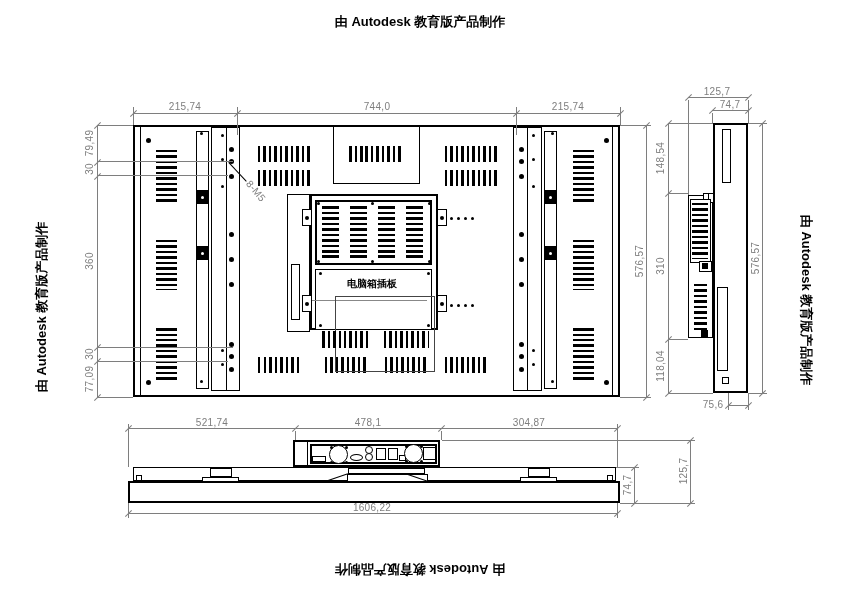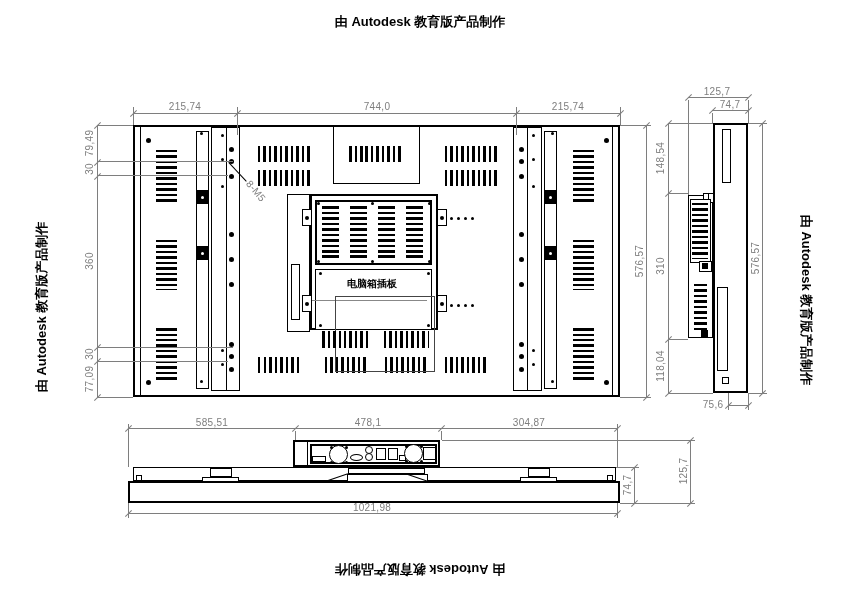--- a/index.html
+++ b/index.html
@@ -268,27 +268,27 @@
     <div class="abs gline" style="left: 128px; top: 503px; width: 1px; height: 15px;"></div>
     <div class="abs gline" style="left: 617px; top: 503px; width: 1px; height: 15px;"></div>
     <div class="abs gline" style="left: 616px; top: 467px; width: 23px; height: 1px;"></div>
     <div class="abs gline" style="left: 620px; top: 503px; width: 75px; height: 1px;"></div>
     <div class="abs gline" style="left: 442px; top: 440px; width: 253px; height: 1px;"></div>
     <div class="abs gline" style="left: 128px; top: 428px; width: 489px; height: 1px;"></div>
     <div class="abs tick" style="left: 124px; top: 428px; width: 9px; height: 1px; transform: rotate(-45deg);"></div>
     <div class="abs tick" style="left: 291px; top: 428px; width: 9px; height: 1px; transform: rotate(-45deg);"></div>
     <div class="abs tick" style="left: 437px; top: 428px; width: 9px; height: 1px; transform: rotate(-45deg);"></div>
     <div class="abs tick" style="left: 613px; top: 428px; width: 9px; height: 1px; transform: rotate(-45deg);"></div>
-    <div class="abs dtxt" style="left: 212px; top: 422px; transform: translate(-50%, -50%);">585,51</div>
+    <div class="abs dtxt" style="left: 212px; top: 422px; transform: translate(-50%, -50%);">521,74</div>
     <div class="abs dtxt" style="left: 368px; top: 422px; transform: translate(-50%, -50%);">478,1</div>
     <div class="abs dtxt" style="left: 529px; top: 422px; transform: translate(-50%, -50%);">304,87</div>
     <div class="abs gline" style="left: 128px; top: 513px; width: 489px; height: 1px;"></div>
     <div class="abs tick" style="left: 124px; top: 513px; width: 9px; height: 1px; transform: rotate(-45deg);"></div>
     <div class="abs tick" style="left: 613px; top: 513px; width: 9px; height: 1px; transform: rotate(-45deg);"></div>
-    <div class="abs dtxt" style="left: 372px; top: 507px; transform: translate(-50%, -50%);">1021,98</div>
+    <div class="abs dtxt" style="left: 372px; top: 507px; transform: translate(-50%, -50%);">1606,22</div>
     <div class="abs gline" style="left: 634px; top: 467px; width: 1px; height: 36px;"></div>
     <div class="abs tick" style="left: 630px; top: 467px; width: 9px; height: 1px; transform: rotate(-45deg);"></div>
     <div class="abs tick" style="left: 630px; top: 503px; width: 9px; height: 1px; transform: rotate(-45deg);"></div>
     <div class="abs dtxt" style="left: 627px; top: 485px; transform: translate(-50%, -50%) rotate(-90deg);">74,7</div>
     <div class="abs gline" style="left: 690px; top: 440px; width: 1px; height: 63px;"></div>
     <div class="abs tick" style="left: 686px; top: 440px; width: 9px; height: 1px; transform: rotate(-45deg);"></div>
     <div class="abs tick" style="left: 686px; top: 503px; width: 9px; height: 1px; transform: rotate(-45deg);"></div>
     <div class="abs dtxt" style="left: 683px; top: 471px; transform: translate(-50%, -50%) rotate(-90deg);">125,7</div>
   </div>
 

